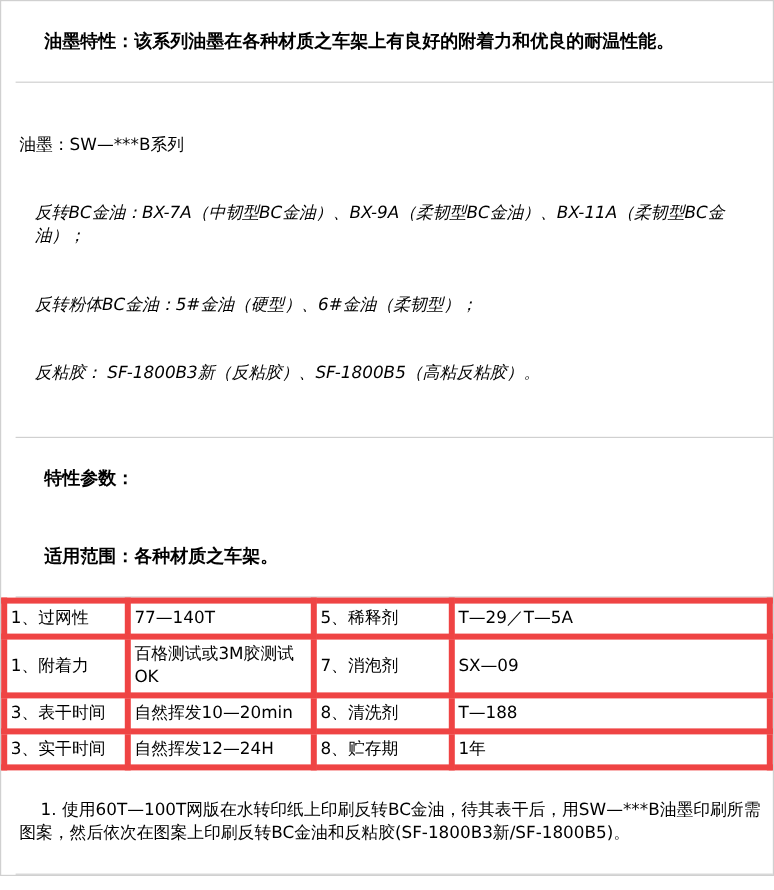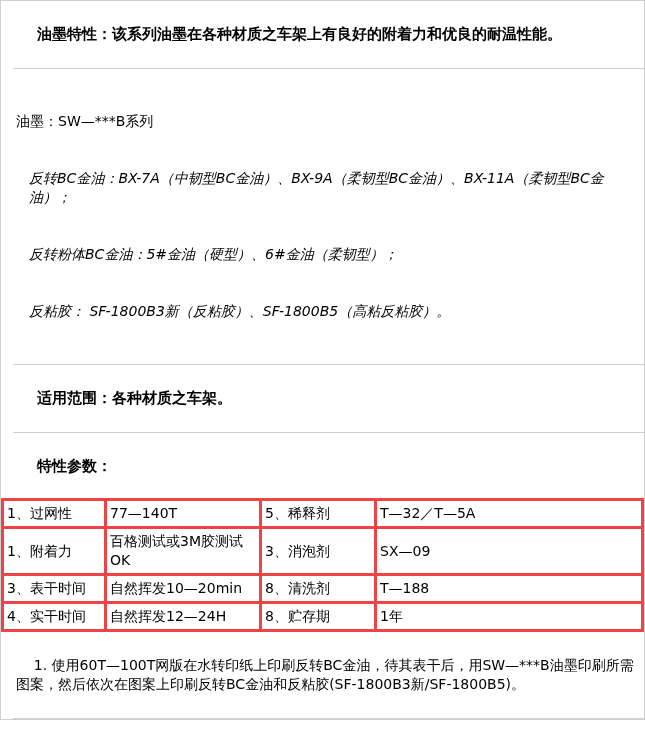--- a/index.html
+++ b/index.html
@@ -26,21 +26,21 @@
   }
   .row.no-border { border-bottom: none; }
   .hdr { font-weight: bold; font-size: 15px; }
   .indent { padding-left: 13px; font-style: italic; }
   table.params {
     border-collapse: collapse;
     width: 100%;
     table-layout: fixed;
   }
   table.params td {
-    border: 3px solid #ef4444;
+    border: 5px solid #ef4444;
     padding: 3px 3px;
     height: 18px;
     font-size: 14px;
     white-space: pre-wrap;
     overflow: hidden;
   }
 </style>
 </head>
 <body>
 
@@ -50,56 +50,56 @@
     <span>油墨特性：该系列油墨在各种材质之车架上有良好的附着力和优良的耐温性能。</span>
   </div>
 
   <div class="row">
     <div>油墨：SW—***B系列</div>
     <div class="indent">反转BC金油：BX-7A（中韧型BC金油）、BX-9A（柔韧型BC金油）、BX-11A（柔韧型BC金油）；</div>
     <div class="indent">反转粉体BC金油：5#金油（硬型）、6#金油（柔韧型）；</div>
     <div class="indent">反粘胶： SF-1800B3新（反粘胶）、SF-1800B5（高粘反粘胶）。</div>
   </div>
 
+  <div class="row no-border hdr" style="padding-bottom:3px;">
+    <span>特性参数：</span>
+  </div>
+
   <div class="row hdr">
     <span>适用范围：各种材质之车架。</span>
-  </div>
-
-  <div class="row no-border hdr" style="padding-bottom:3px;">
-    <span>特性参数：</span>
   </div>
 
   <table class="params">
     <colgroup>
       <col style="width:103px">
         <col style="width:155px">
         <col style="width:115px">
         <col>
     </colgroup>
     <tbody>
         <tr>
       <td>1、过网性</td>
       <td>77—140T</td>
       <td>5、稀释剂</td>
-      <td>T—32／T—5A</td>
+      <td>T—29／T—5A</td>
     </tr>
     <tr>
       <td>1、附着力</td>
       <td>百格测试或3M胶测试OK</td>
-      <td>3、消泡剂</td>
+      <td>7、消泡剂</td>
       <td>SX—09</td>
     </tr>
     <tr>
       <td>3、表干时间</td>
       <td>自然挥发10—20min</td>
       <td>8、清洗剂</td>
       <td>T—188</td>
     </tr>
     <tr>
-      <td>4、实干时间</td>
+      <td>3、实干时间</td>
       <td>自然挥发12—24H</td>
       <td>8、贮存期</td>
       <td>1年</td>
     </tr>
   </tbody>
     </table>
 
   <div class="row">
     <span>1. 使用60T—100T网版在水转印纸上印刷反转BC金油，待其表干后，用SW—***B油墨印刷所需图案，然后依次在图案上印刷反转BC金油和反粘胶(SF-1800B3新/SF-1800B5)。</span>
   </div>

